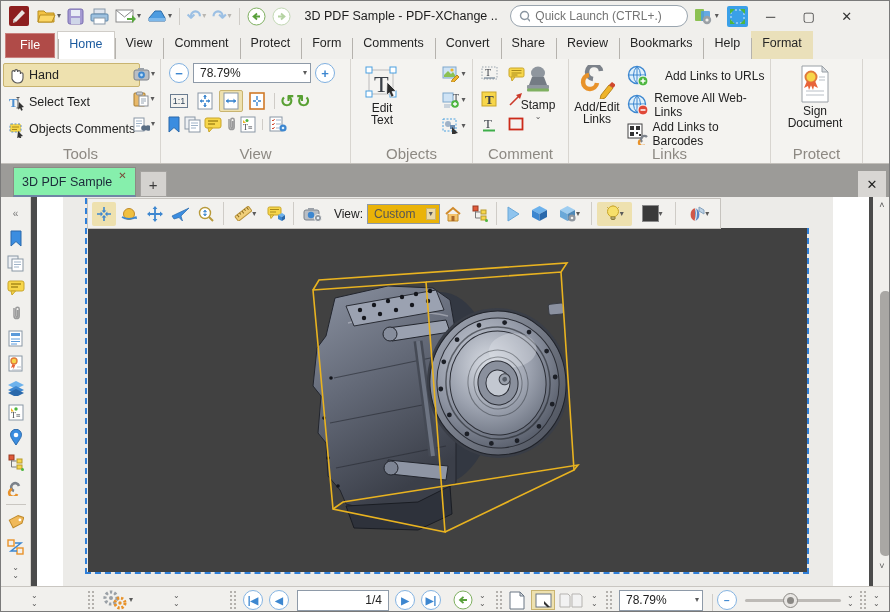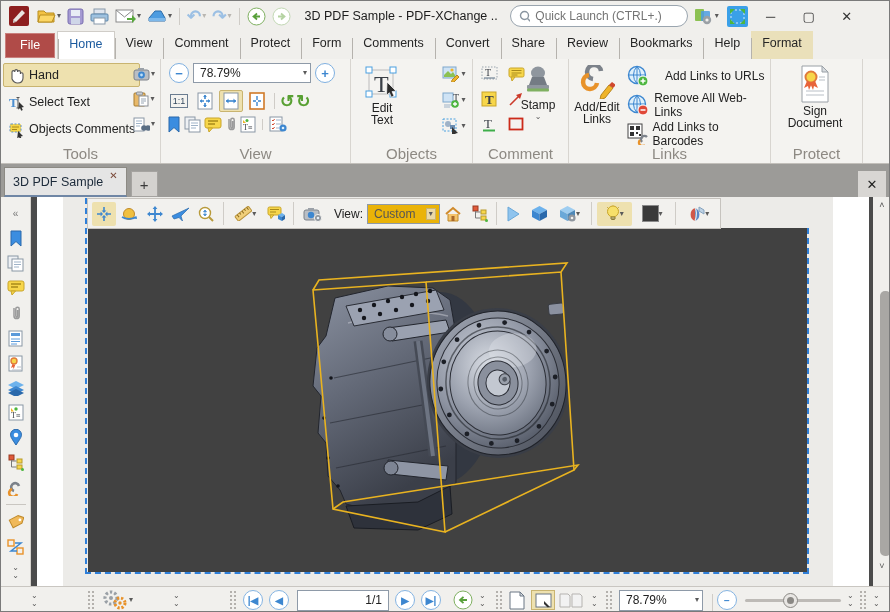--- a/index.html
+++ b/index.html
@@ -38,21 +38,21 @@
   .mini{width:24px;height:22px;display:flex;align-items:center;justify-content:center;gap:1px;border-radius:2px}
   .toolrow{display:flex;align-items:center;gap:4px;height:24px;padding:1px 4px;border-radius:2px;border:1px solid transparent;font-size:12.5px}
   .selbg{background:#eee1af;border:1px solid #c9b470}
   .combo{height:20px;background:#fff;border:1px solid #8e9aa8;display:flex;align-items:center;font-size:12px;padding:0 3px 0 6px}
   .combo .cv{flex:1}
   .circbtn{width:20px;height:20px;border-radius:50%;border:1px solid #7fb0e0;background:#fff;display:flex;align-items:center;justify-content:center;color:#3d87d0;font-weight:bold;font-size:13px;line-height:1}
   .rothin{color:#58a033;font-weight:bold;font-size:17px;line-height:17px}
 
   
   #tabbar{left:0;top:163px;width:100%;height:33px;background:#9c9b98;display:flex;align-items:flex-end}
-  #doctab{height:30px;background:#e5e5e5;border:1px solid #8c8a84;border-bottom:2px solid #6f86a5;display:flex;align-items:center;gap:6px;padding:0 8px;margin-left:3px;font-size:12.5px;color:#1c2a3a}
+  #doctab{height:30px;background:#86efac;border:1px solid #8c8a84;border-bottom:2px solid #6f86a5;display:flex;align-items:center;gap:6px;padding:0 8px;margin-left:12px;font-size:12.5px;color:#1c2a3a}
   #newtab{width:27px;height:26px;background:#d4d2cf;border:1px solid #a5a3a0;margin-left:4px;display:flex;align-items:center;justify-content:center;color:#3a3a3a;font-size:15px}
   #tabbar-close{margin-left:auto;width:28px;height:26px;margin-right:3px;background:#d8d6d3;display:flex;align-items:center;justify-content:center;color:#222;font-size:13px}
 
   
   #work{left:0;top:196px;width:890px;height:389px;background:#fff}
   #sidebar{position:absolute;left:0;top:0;width:30px;height:389px;background:#f1f0ed;border-right:1px solid #d5d2cd;display:flex;flex-direction:column;align-items:center}
   .sbi{width:26px;height:26px;display:flex;align-items:center;justify-content:center}
   #splitter{position:absolute;left:30px;top:0;width:6px;height:389px;background:#4b4b4b}
   #graymat{position:absolute;left:62px;top:0;width:770px;height:389px;background:#ecebe8}
   #annot{position:absolute;left:84px;top:1px;width:724px;height:376px;border:2px dashed #2f7fd8}
@@ -857,21 +857,21 @@
     </div>
     <div class="sb" style="left:172px">
         <span class="chevdn">⌄<br>⌄</span>
       </div>
 
     <div class="sb grip" style="left:228px"></div>
     <div class="sb navc" style="left:242px">|◀</div>
     <div class="sb navc" style="left:268px">◀</div>
     <div class="sb" style="left:296px">
         <div id="pagebox">
-          <span>1/1</span>
+          <span>1/4</span>
         </div>
       </div>
     <div class="sb navc" style="left:394px">▶</div>
     <div class="sb navc" style="left:420px">▶|</div>
 
     <div class="sb" style="left:452px">
       <svg width="20" height="20">
           <circle cx="10" cy="10" r="9" fill="#fff" stroke="#7fb061"></circle>
           <path d="M14 10 H7 M10.5 6.8 L7 10 l3.5 3.2" stroke="#58a03a" stroke-width="1.8" fill="none"></path>
         </svg>

